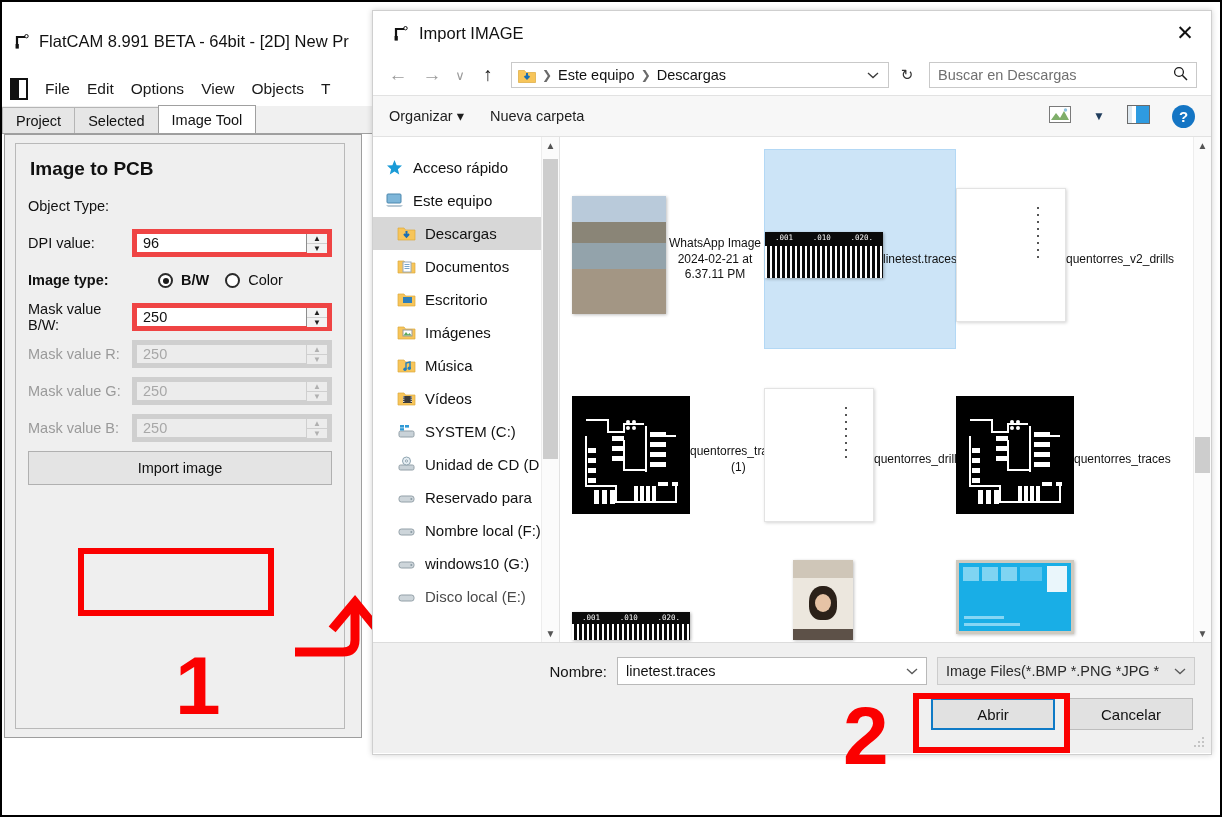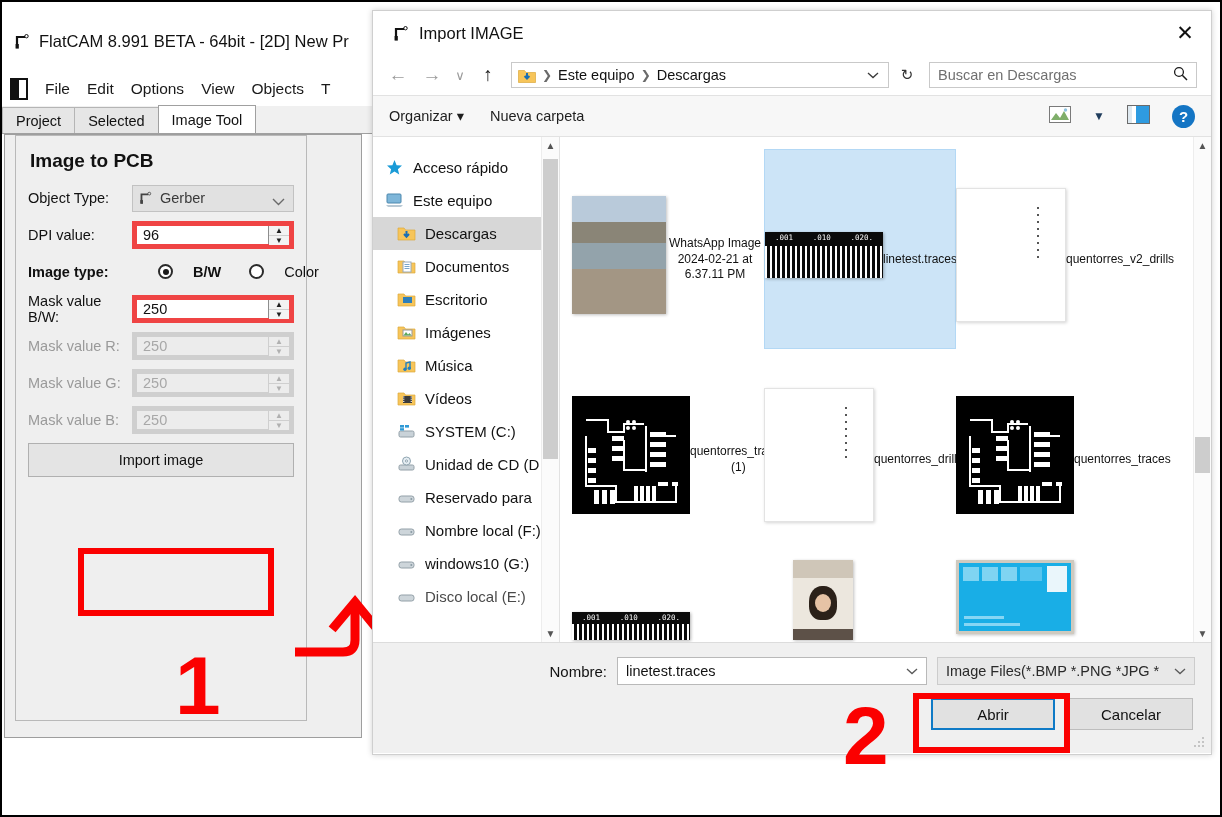--- a/index.html
+++ b/index.html
@@ -52,21 +52,21 @@
   .fc-tab.active{
     background:#ffffff;border-color:#a0a0a0;height:28px;line-height:28px;
     position:relative;z-index:2;
   }
   
   .fc-panel{
     position:absolute;left:4px;top:134px;width:358px;height:604px;
     background:#efefef;border:1px solid #9e9e9e;box-sizing:border-box;
   }
   .fc-inner{
-    position:absolute;left:10px;top:0;width:292px;height:586px;
+    position:absolute;left:10px;top:8px;width:330px;height:586px;
     background:#efefef;border:1px solid #b9b9b9;box-sizing:border-box;padding:10px 12px;
   }
   .fc-h1{font-size:19px;font-weight:bold;color:#111;margin:4px 0 12px 2px;}
   .fc-row{display:flex;align-items:center;margin-bottom:9px;height:28px;}
   .fc-label{font-size:14.5px;color:#111;width:104px;flex:none;}
   .fc-label.b{font-weight:bold;}
   .fc-label.dim{color:#9a9a9a;}
   .fc-combo{
     flex:1;height:27px;background:#e1e1e1;border:1px solid #c2c2c2;box-sizing:border-box;
     display:flex;align-items:center;padding:0 6px;font-size:14.5px;color:#3a3a3a;gap:7px;
@@ -84,21 +84,21 @@
     border-left:1px solid #8d8d8d;display:flex;flex-direction:column;
   }
   .fc-spin.dis .fc-spin-btns{border-left-color:#cfcfcf;}
   .fc-spin-btns div{
     flex:1;display:flex;align-items:center;justify-content:center;background:#f3f3f3;
     font-size:8px;color:#202020;
   }
   .fc-spin.dis .fc-spin-btns div{background:#ececec;color:#b0b0b0;}
   .fc-spin-btns div:first-child{border-bottom:1px solid #cfcfcf;}
   .fc-h2{font-size:19px;font-weight:bold;color:#111;margin:16px 0 10px 2px;}
-  .radio-group{display:flex;align-items:flex-start;gap:20px;flex:1;padding-left:26px;}
+  .radio-group{display:flex;align-items:flex-end;gap:8px;flex:1;padding-left:26px;}
   .radio{width:15px;height:15px;border:2px solid #2b2b2b;border-radius:50%;
     box-sizing:border-box;position:relative;background:#fff;}
   .radio.on:after{content:"";position:absolute;left:2.5px;top:2.5px;width:6px;height:6px;
     border-radius:50%;background:#1b1b1b;}
   .radio-lbl{font-size:14.5px;color:#111;font-weight:bold;}
   .radio-lbl.n{font-weight:normal;}
   .fc-import-btn{
     margin-top:6px;height:34px;width:100%;background:#e4e4e4;border:1px solid #b0b0b0;
     box-sizing:border-box;display:flex;align-items:center;justify-content:center;
     font-size:14.5px;color:#111;
@@ -254,33 +254,20 @@
     <div class="fc-tab active">Image Tool</div>
   </div>
 
   <div class="fc-panel">
     <div class="fc-inner">
 
       <div class="fc-h1">Image to PCB</div>
 
       <div class="fc-row">
         <span class="fc-label">Object Type:</span>
-        <div class="fc-combo">
-          <svg width="14" height="14" viewBox="0 0 17 17">
-            <path d="M3 15 V4 h8" stroke="#444" stroke-width="2.2" fill="none"></path>
-            <circle cx="12.5" cy="3.2" r="1.7" stroke="#444" stroke-width="1" fill="none"></circle>
-            <rect x="1.6" y="11" width="3.2" height="4.6" fill="#444"></rect>
-          </svg>
-          <span>Gerber</span>
-          <span class="chev">
-            <svg width="13" height="8" viewBox="0 0 13 8">
-                <path d="M1 1 L6.5 6.5 L12 1" stroke="#6a6a6a" stroke-width="1.4" fill="none"></path>
-              </svg>
-          </span>
-        </div>
       </div>
 
       <div class="fc-row">
         <span class="fc-label">DPI value:</span>
         <div class="fc-spin">
           <span class="val">96</span>
           <div class="fc-spin-btns">
             <div>▲</div>
             <div>▼</div>
           </div>

